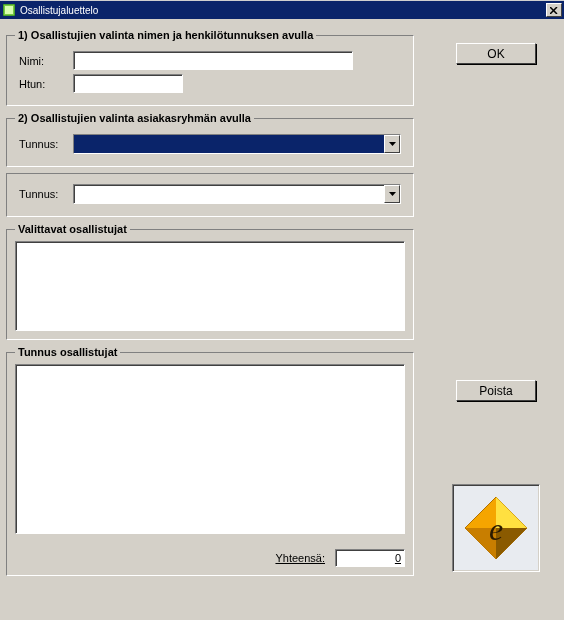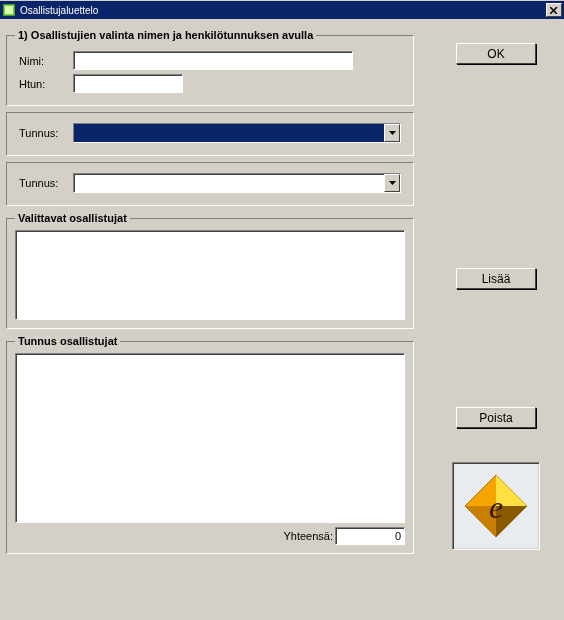--- a/index.html
+++ b/index.html
@@ -154,22 +154,23 @@
     border-bottom-color: #fff;
     box-shadow: inset 1px 1px 0 #404040;
     width: 100%;
   }
   .sel-list { height: 90px; }
   .chosen-list { height: 170px; }
   .total-row {
     display: flex;
     justify-content: flex-end;
     align-items: center;
-    gap: 2px;
-    margin-top: 4px;
+    gap: 10px;
+    margin-top: 15px;
+    text-decoration: underline;
   }
   .total-row input {
     width: 70px;
     text-align: right;
     height: 18px;
     border: 1px solid #808080;
     border-right-color: #fff;
     border-bottom-color: #fff;
     box-shadow: inset 1px 1px 0 #404040;
     background: #fff;
@@ -226,20 +227,21 @@
           <input class="text" type="text" style="width: 280px;" value="">
         </div>
         <div class="row">
           <label>Htun:</label>
           <input class="text" type="text" style="width: 110px;" value="">
           <div style="flex:1"></div>
         </div>
       </fieldset>
 
       <fieldset class="group">
+        <legend>2) Osallistujien valinta asiakasryhmän avulla</legend>
         <div class="row">
           <label>Tunnus:</label>
           <div class="combo selected">
             <div class="combo-val"></div>
             <div class="combo-btn">
               <svg width="7" height="4">
                 <polygon points="0,0 7,0 3.5,4" fill="#000"></polygon>
               </svg>
             </div>
           </div>
@@ -273,21 +275,20 @@
           <input type="text" readonly="" value="0" style="">
         </div>
       </fieldset>
 
     </div>
 
     <div class="right-col">
       <button class="btn">OK</button>
 
       <div style="height:198px"></div>
-      <button class="btn">Lisää</button>
 
       <div style="height:112px"></div>
       <button class="btn">Poista</button>
 
       <div class="spacer"></div>
 
       <div class="logo-box">
         <svg width="70" height="70">
           <polygon points="35,4 66,35 35,66 4,35" fill="#f5a500" stroke="#b07000" stroke-width="1"></polygon>
           <polygon points="35,4 66,35 35,35" fill="#ffe040"></polygon>

